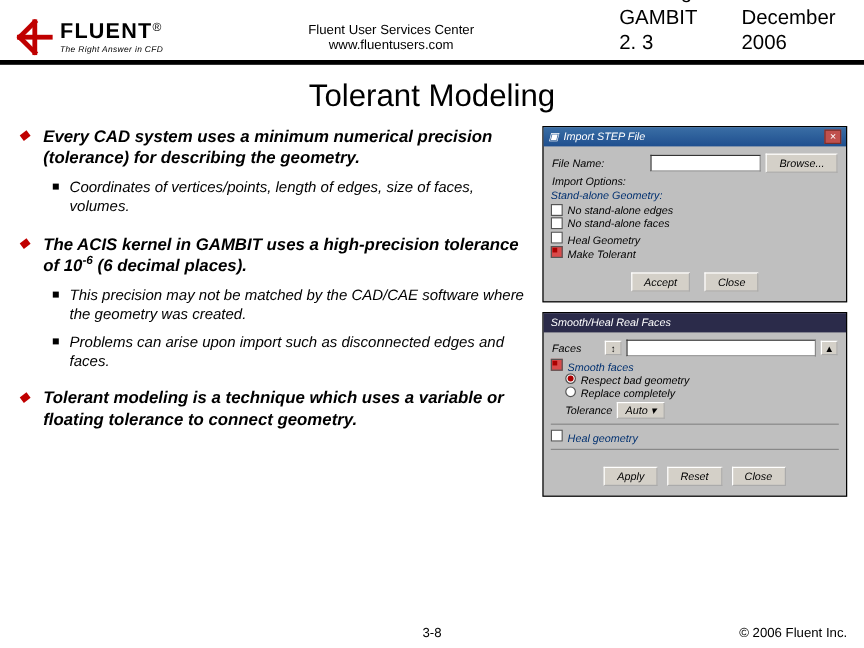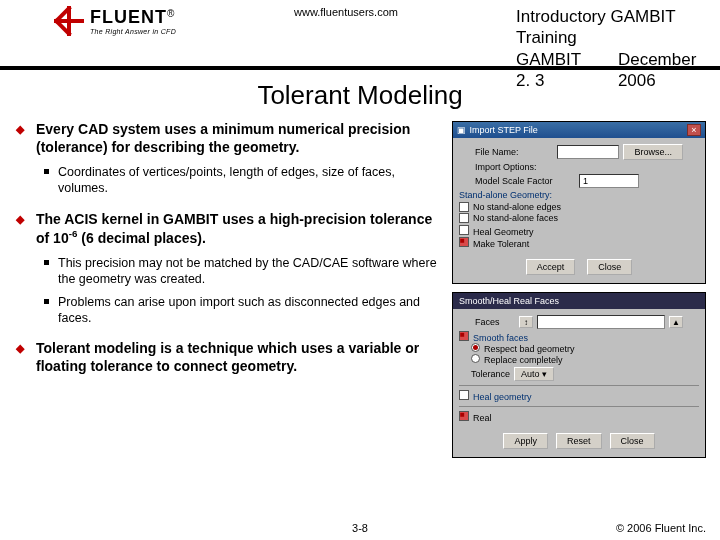--- a/index.html
+++ b/index.html
@@ -4,23 +4,22 @@
 <style>
   * { box-sizing: border-box; margin: 0; padding: 0; }
   body {
     width: 720px; height: 540px;
     font-family: Arial, Helvetica, sans-serif;
     background: #fff; color: #000;
     position: relative; overflow: hidden;
   }
   
   .header {
-    height: 66px; display: flex; align-items: flex-start;
+    height: 50px; display: flex; align-items: flex-end;
     padding: 6px 14px 4px 14px;
-    margin-left: 40px;
   }
   .logo { display: flex; align-items: center; gap: 6px; }
   .logo-mark svg { display: block; }
   .logo-text { display: flex; flex-direction: column; line-height: 1; }
   .logo-word { font-weight: 900; letter-spacing: 1px; font-size: 18px; }
   .logo-reg { font-size: 10px; vertical-align: super; }
   .logo-tag { font-size: 7px; font-style: italic; letter-spacing: 0.3px; margin-top: 2px; }
   .header-center {
     flex: 1; text-align: center; font-size: 11px; line-height: 1.25;
   }
@@ -28,21 +27,21 @@
     text-align: left; font-size: 17px; line-height: 1.25; width: 190px;
   }
   .hr-line { display: flex; }
   .hr-line .gap { width: 42px; display: inline-block; }
   .rule { height: 4px; background: #000; margin: 0 0 6px 0; }
   
   .title {
     text-align: center; font-size: 26px; margin: 10px 0 10px 0;
   }
   
-  .body { display: flex; padding: 0 8px 0 16px; }
+  .body { display: flex; padding: 0 8px 0 16px; font-style: italic; }
   .left { width: 430px; }
   .right { width: 260px; padding-left: 6px; }
   ul.main { list-style: none; }
   ul.main > li { margin-bottom: 14px; font-size: 14px; font-weight: 700; line-height: 1.25; position: relative; padding-left: 20px; }
   ul.main > li::before {
     content: "◆"; color: #c00000; position: absolute; left: 0; top: 2px; font-size: 11px;
   }
   ul.sub { list-style: none; margin-top: 8px; }
   ul.sub > li {
     font-weight: 400; font-size: 12.5px; line-height: 1.3;
@@ -66,21 +65,21 @@
   .dialog .titlebar .spacer { flex: 1; }
   .dialog .closebtn {
     width: 14px; height: 12px; background: #c0504d; color:#fff;
     display: inline-flex; align-items: center; justify-content: center;
     border: 1px solid #7a2d2a; font-size: 9px; line-height: 1;
   }
   .dialog .tbar-dark {
     background: #2b2b4a; color: #fff; padding: 3px 6px; font-size: 9px;
   }
   .dialog .panel { padding: 4px 6px; }
-  .row { display: flex; align-items: center; margin: 2px 16px; gap: 4px; }
+  .row { display: flex; align-items: center; margin: 2px 1px; gap: 4px; }
   .lbl { min-width: 78px; }
   .inp {
     background: #fff; border: 1px inset #888; height: 14px; flex: 1;
     padding: 0 3px; font-size: 9px; display: inline-flex; align-items: center;
   }
   .inp.short { flex: 0 0 60px; }
   .btn {
     background: #d4d0c8; border: 1px outset #fff; padding: 2px 10px;
     font-size: 9px; display: inline-block;
   }
@@ -119,20 +118,21 @@
       </svg>
     </span>
     <span class="logo-text">
       <span>
         <span class="logo-word">FLUENT</span><span class="logo-reg">®</span>
       </span>
       <span class="logo-tag">The Right Answer in CFD</span>
     </span>
   </div>
   <div class="header-center">
+    <div>Fluent User Services Center</div>
     <div>www.fluentusers.com</div>
   </div>
   <div class="header-right">
     <div>Introductory GAMBIT Training</div>
     <div class="hr-line">
       <span>GAMBIT 2. 3</span>
       <span class="gap"></span>
       <span>December 2006</span>
     </div>
   </div>
@@ -172,24 +172,20 @@
       </div>
       <div class="panel">
         <div class="row">
           <span class="lbl">File Name:</span>
           <span class="inp"></span>
           <span class="btn">Browse...</span>
         </div>
         <div class="row">
             <span class="lbl">Import Options:</span>
           </div>
-        <div class="row">
-          <span class="lbl" style="min-width:100px">Model Scale Factor</span>
-          <span class="inp short">1</span>
-        </div>
         <div class="grp">
           <div class="ghdr">Stand-alone Geometry:</div>
           <div class="gline">
               <span class="cb"></span>
               <span>No stand-alone edges</span>
             </div>
           <div class="gline">
               <span class="cb"></span>
               <span>No stand-alone faces</span>
             </div>
@@ -215,21 +211,20 @@
         <div class="gline"><span class="cb red"></span><span style="color:#003070">Smooth faces</span></div>
         <div class="gline" style="margin-left:12px"><span class="radio on"></span><span>Respect bad geometry</span></div>
         <div class="gline" style="margin-left:12px"><span class="radio"></span><span>Replace completely</span></div>
         <div class="row" style="margin-left:12px">
           <span>Tolerance</span>
           <span class="btn" style="padding:1px 6px">Auto ▾</span>
         </div>
         <div class="sep"></div>
         <div class="gline"><span class="cb"></span><span style="color:#003070">Heal geometry</span></div>
         <div class="sep"></div>
-        <div class="gline"><span class="cb red"></span><span>Real</span></div>
       </div>
       <div class="btnrow" style="gap:8px">
         <span class="btn">Apply</span>
         <span class="btn">Reset</span>
         <span class="btn">Close</span>
       </div>
     </div>
 
   </div>
 </div>

